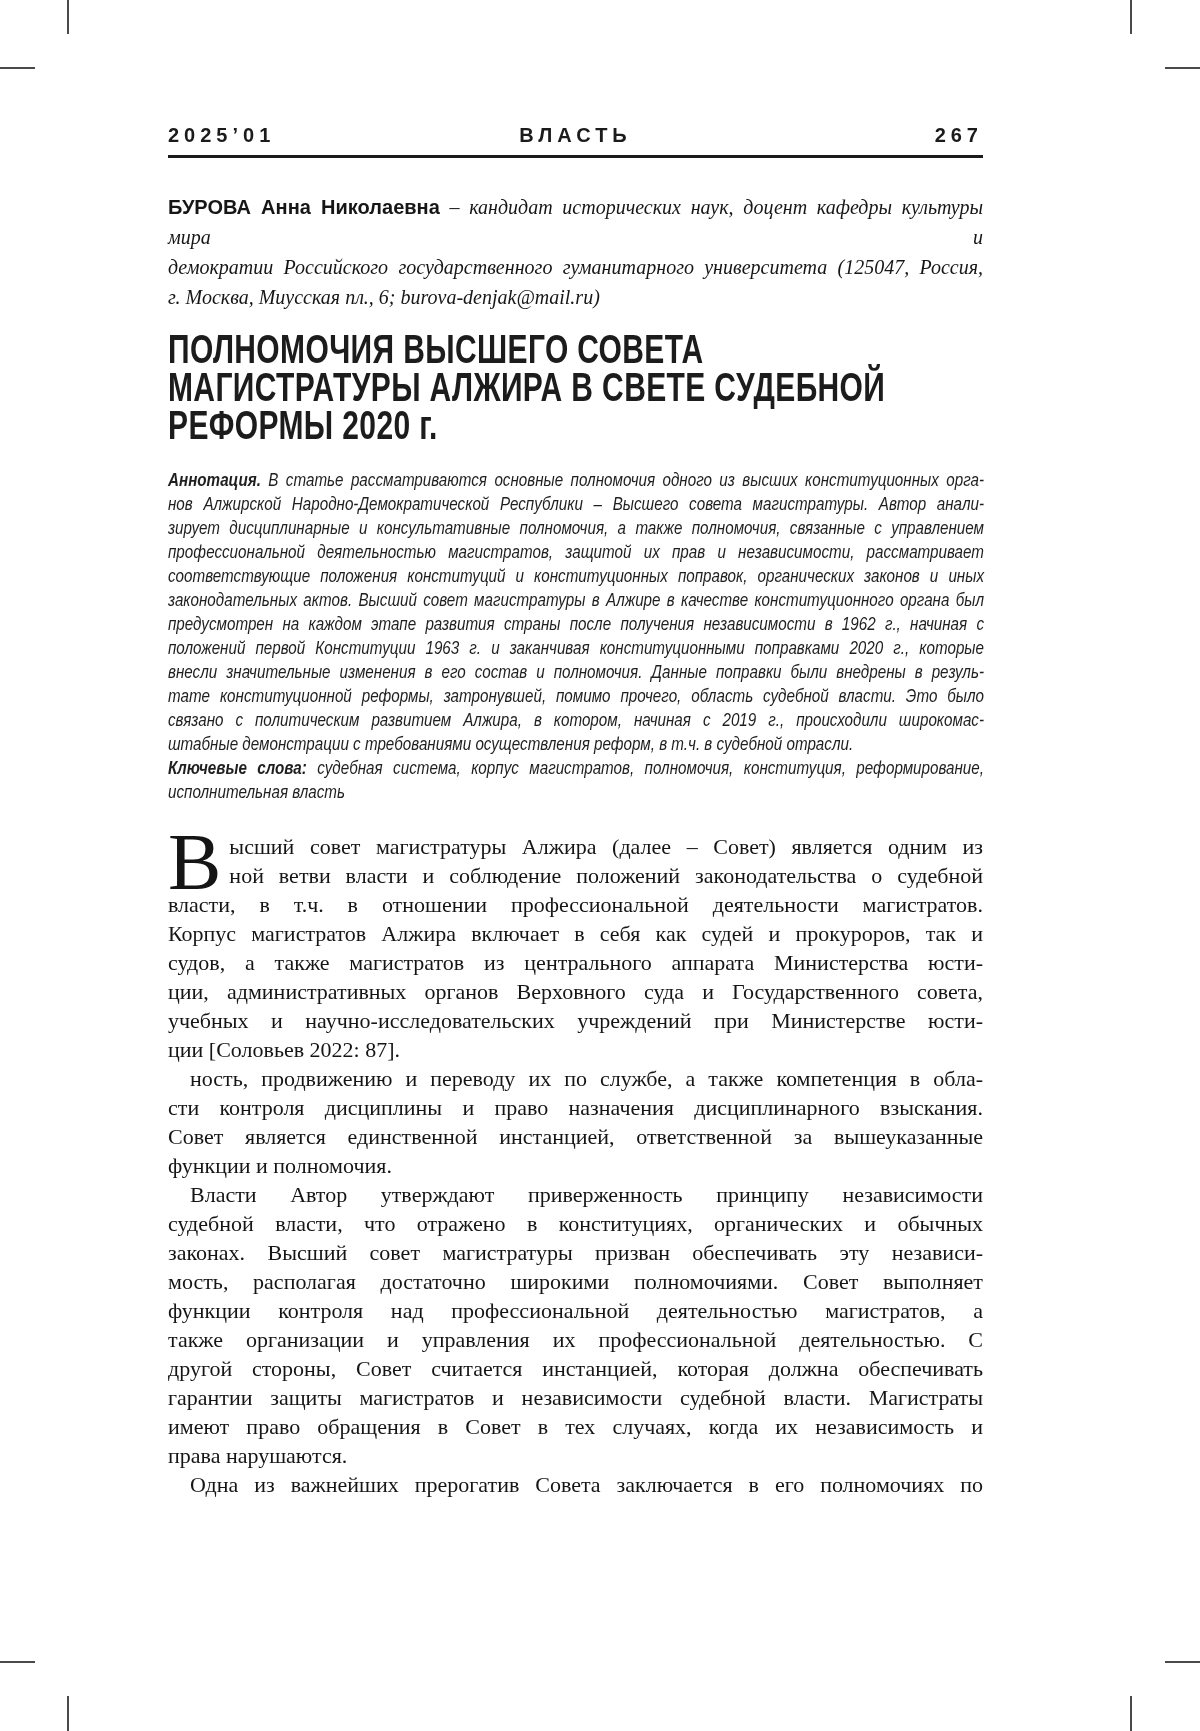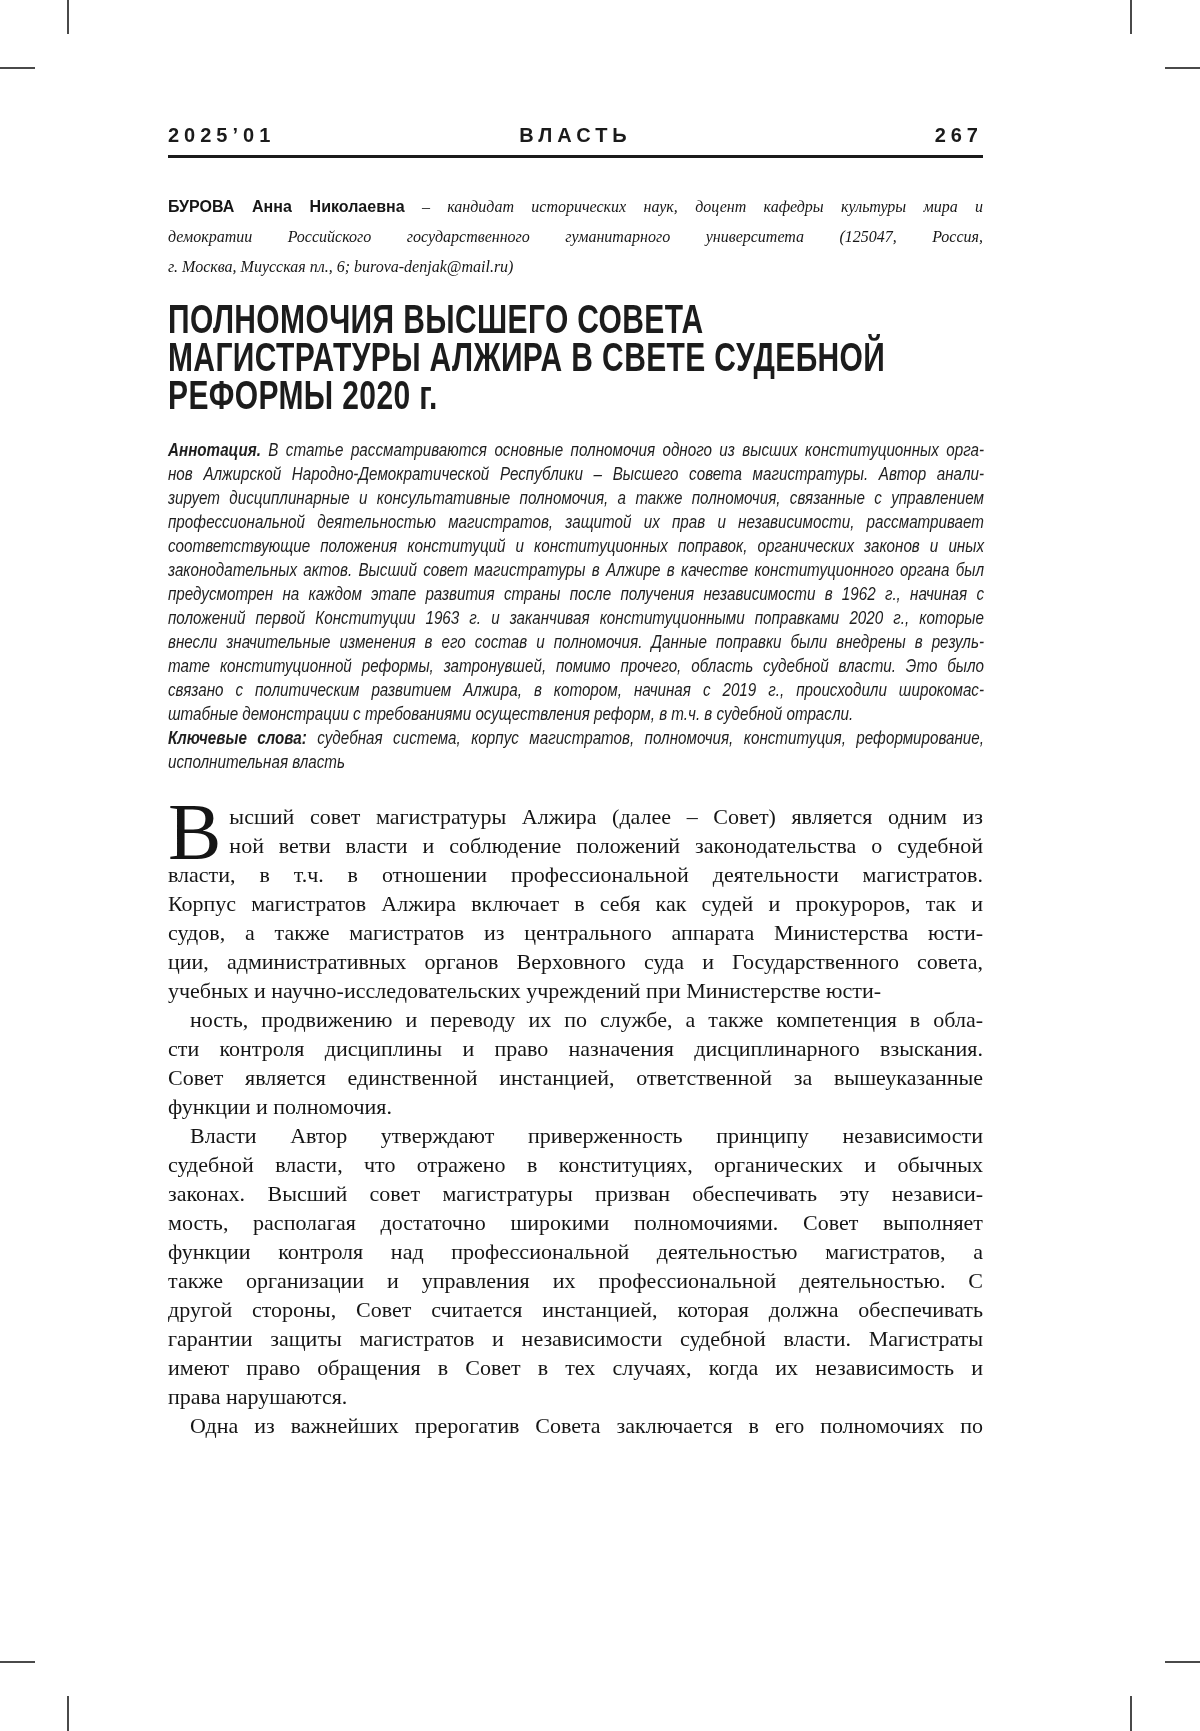--- a/index.html
+++ b/index.html
@@ -10,21 +10,21 @@
   
   .content{position:absolute;left:168px;top:122px;width:815px;}
   
   .runhead{display:flex;align-items:baseline;font-family:"Liberation Sans",sans-serif;
            font-size:20px;font-weight:600;letter-spacing:5px;line-height:26px;}
   .runhead .l{flex:1;text-align:left;}
   .runhead .c{flex:none;text-align:center;}
   .runhead .r{flex:1;text-align:right;}
   .rule{height:3px;background:#1b1b1b;margin-top:7px;}
   
-  .author{margin-top:34px;font-size:16px;line-height:30px;color:#161616;}
+  .author{margin-top:34px;font-size:20px;line-height:30px;color:#161616;}
   .author .ln{text-align:justify;text-align-last:justify;}
   .author .ln.last{text-align-last:left;}
   .author .aname{font-family:"Liberation Sans",sans-serif;font-weight:700;font-style:normal;}
   .author .aff{font-family:"Liberation Serif",serif;font-style:italic;}
   
   .titlewrap{margin-top:18px;height:116px;}
   .title-inner{width:1090px;transform:scaleX(0.75);transform-origin:0 0;
        font-family:"Liberation Sans",sans-serif;font-weight:700;font-size:40px;
        line-height:38px;letter-spacing:0.5px;color:#1c1c1c;}
   
@@ -125,20 +125,21 @@
       <div class="para">
         <div class="dropcap" data-bind="page.body.dropcap">В</div>
         <div data-bind-list="page.body.paragraphs.0.lines">
             <div class="ln">ысший совет магистратуры Алжира (далее – Совет) является одним из</div>
             <div class="ln">ной ветви власти и соблюдение положений законодательства о судебной</div>
             <div class="ln">власти, в т.ч. в отношении профессиональной деятельности магистратов.</div>
             <div class="ln">Корпус магистратов Алжира включает в себя как судей и прокуроров, так и</div>
             <div class="ln">судов, а также магистратов из центрального аппарата Министерства юсти-</div>
             <div class="ln">ции, административных органов Верховного суда и Государственного совета,</div>
             <div class="ln">учебных и научно-исследовательских учреждений при Министерстве юсти-</div>
+            <div class="ln">ции [Соловьев 2022: 87].</div>
           </div>
       </div>
 
       <div class="para ind">
         <div data-bind-list="page.body.paragraphs.1.lines">
             <div class="ln">ность, продвижению и переводу их по службе, а также компетенция в обла-</div>
             <div class="ln">сти контроля дисциплины и право назначения дисциплинарного взыскания.</div>
             <div class="ln">Совет является единственной инстанцией, ответственной за вышеуказанные</div>
             <div class="ln">функции и полномочия.</div>
           </div>

